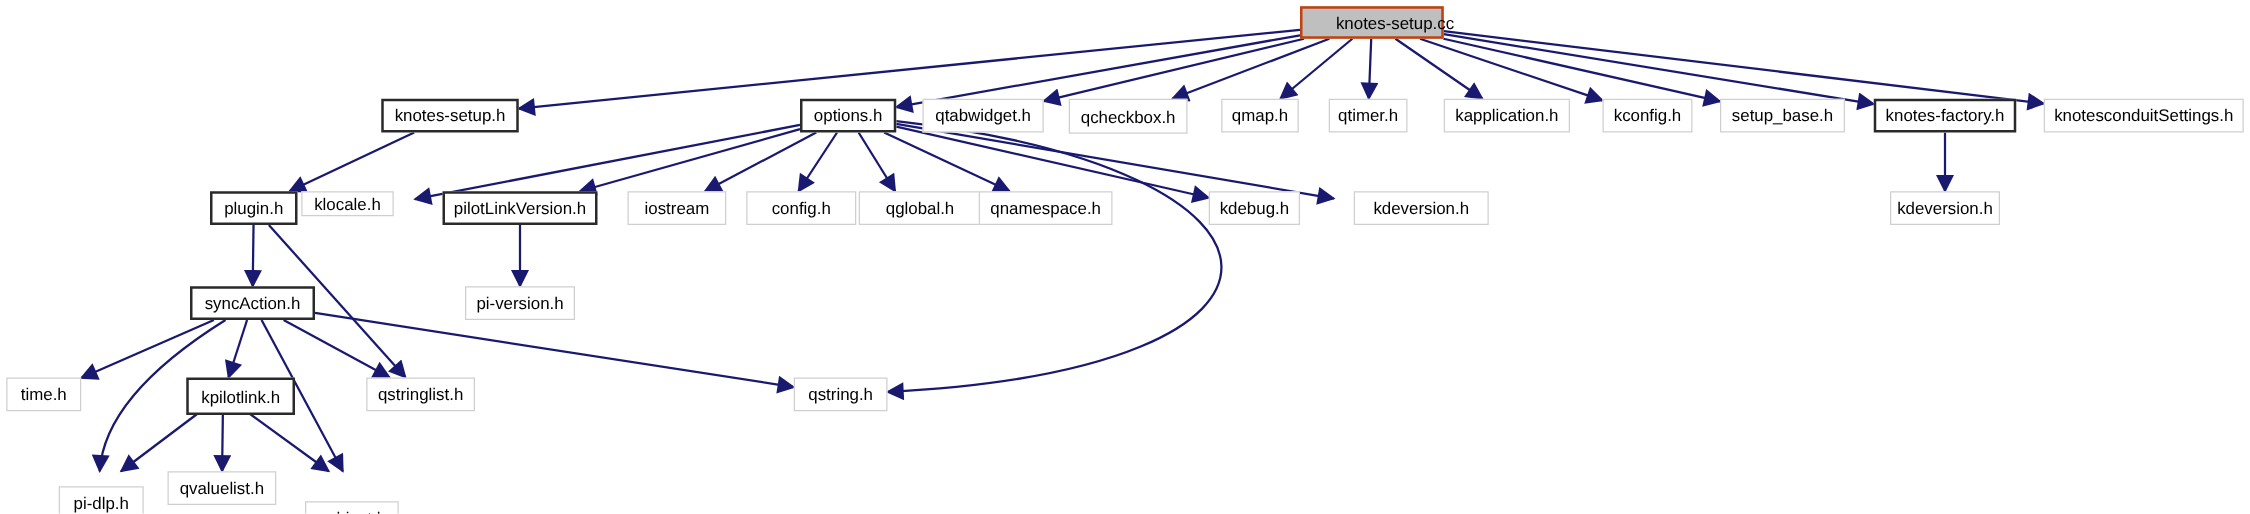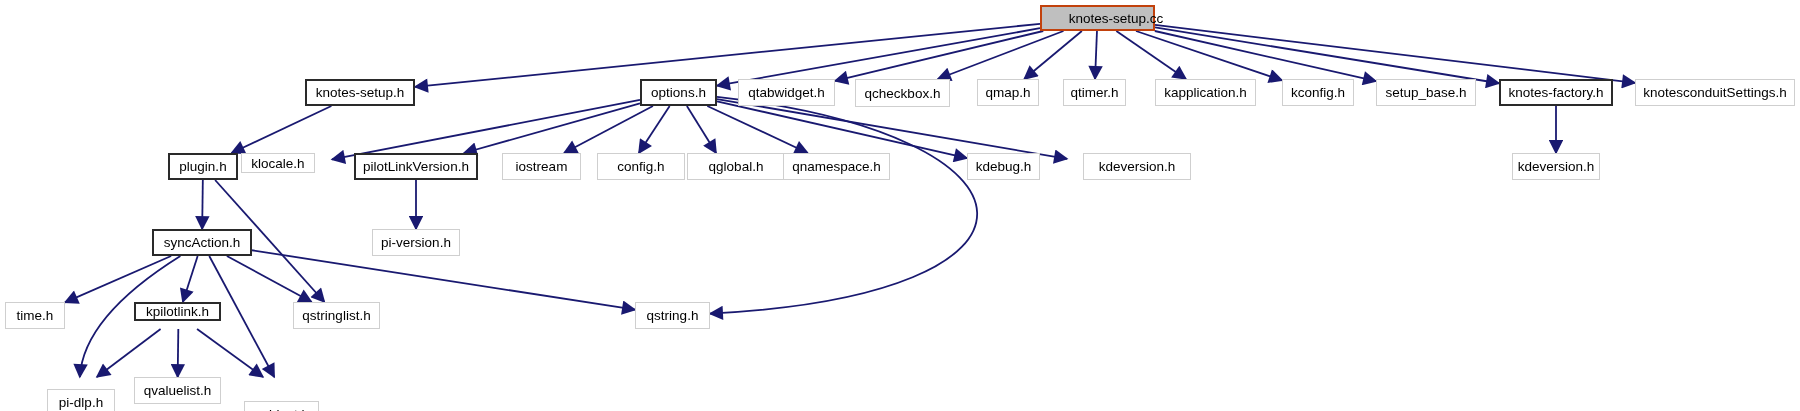--- a/index.html
+++ b/index.html
@@ -129,21 +129,21 @@
       </div>
       <div class="node doc" style="left: 152px; top: 229px; width: 100px; height: 27px;">
         <span>syncAction.h</span>
       </div>
       <div class="node plain" style="left: 372px; top: 229px; width: 88px; height: 27px;">
         <span>pi-version.h</span>
       </div>
       <div class="node plain" style="left: 5px; top: 302px; width: 60px; height: 27px;">
         <span>time.h</span>
       </div>
-      <div class="node doc" style="left: 134px; top: 302px; width: 87px; height: 19px;">
+      <div class="node doc" style="left: 149px; top: 302px; width: 87px; height: 30px;">
         <span>kpilotlink.h</span>
       </div>
       <div class="node plain" style="left: 293px; top: 302px; width: 87px; height: 27px;">
         <span>qstringlist.h</span>
       </div>
       <div class="node plain" style="left: 635px; top: 302px; width: 75px; height: 27px;">
         <span>qstring.h</span>
       </div>
       <div class="node plain" style="left: 47px; top: 389px; width: 68px; height: 27px;">
         <span>pi-dlp.h</span>

